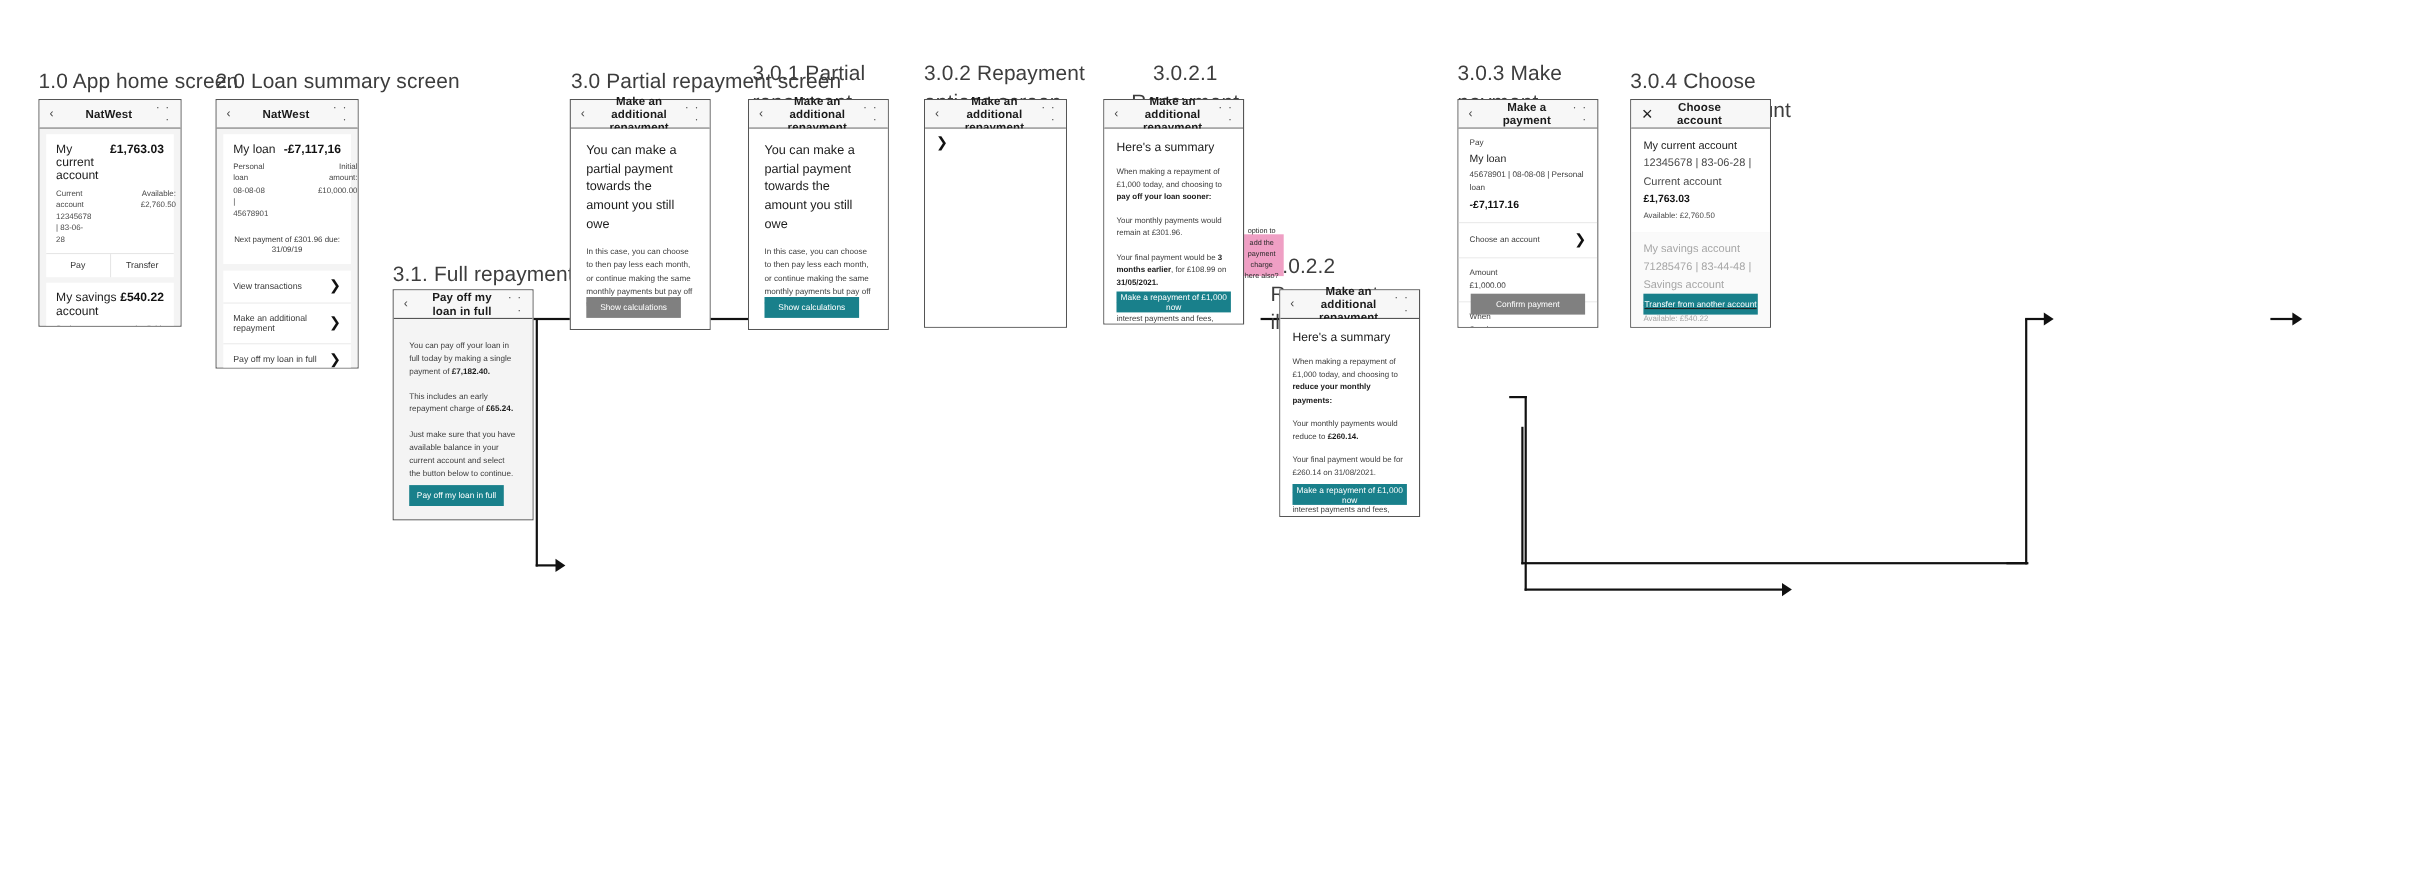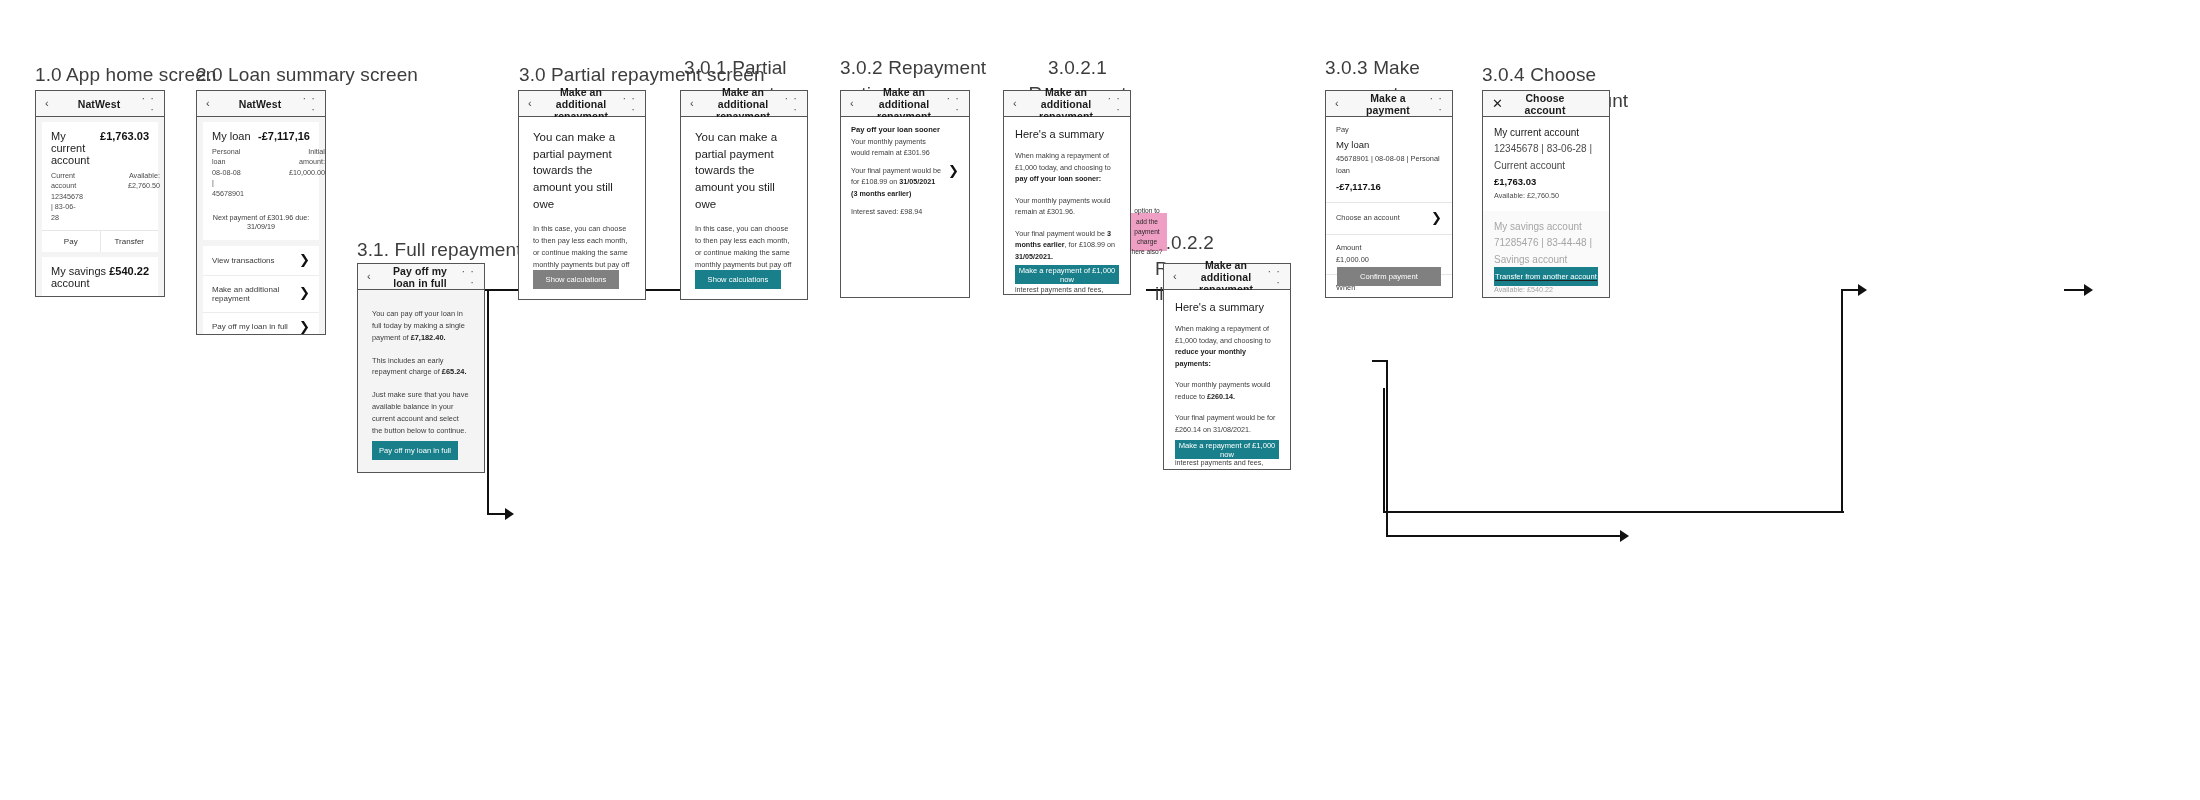--- a/index.html
+++ b/index.html
@@ -348,26 +348,20 @@
 
   <div class="phone" style="left:840px;top:90px;width:130px;height:208px;">
     <div class="phone-header">
       <span class="hdr-back">‹</span>
       <span class="hdr-title">Make an additional repayment</span>
       <span class="hdr-dots">· · ·</span>
     </div>
     <div class="phone-body">
 
       <div class="opt-card">
-        <div class="opt-text">
-          <div class="opt-title">Pay off your loan sooner</div>
-          <div class="opt-p first">Your monthly payments would remain at £301.96</div>
-          <div class="opt-p"><span>Your final payment would be for £108.99 on </span><b>31/05/2021 (3 months earlier)</b></div>
-          <div class="opt-p">Interest saved: £98.94</div>
-        </div>
         <span class="chev">❯</span>
       </div>
 
     </div>
   </div>
 
   <div class="phone" style="left:1003px;top:90px;width:128px;height:205px;">
     <div class="phone-header">
       <span class="hdr-back">‹</span>
       <span class="hdr-title">Make an additional repayment</span>

